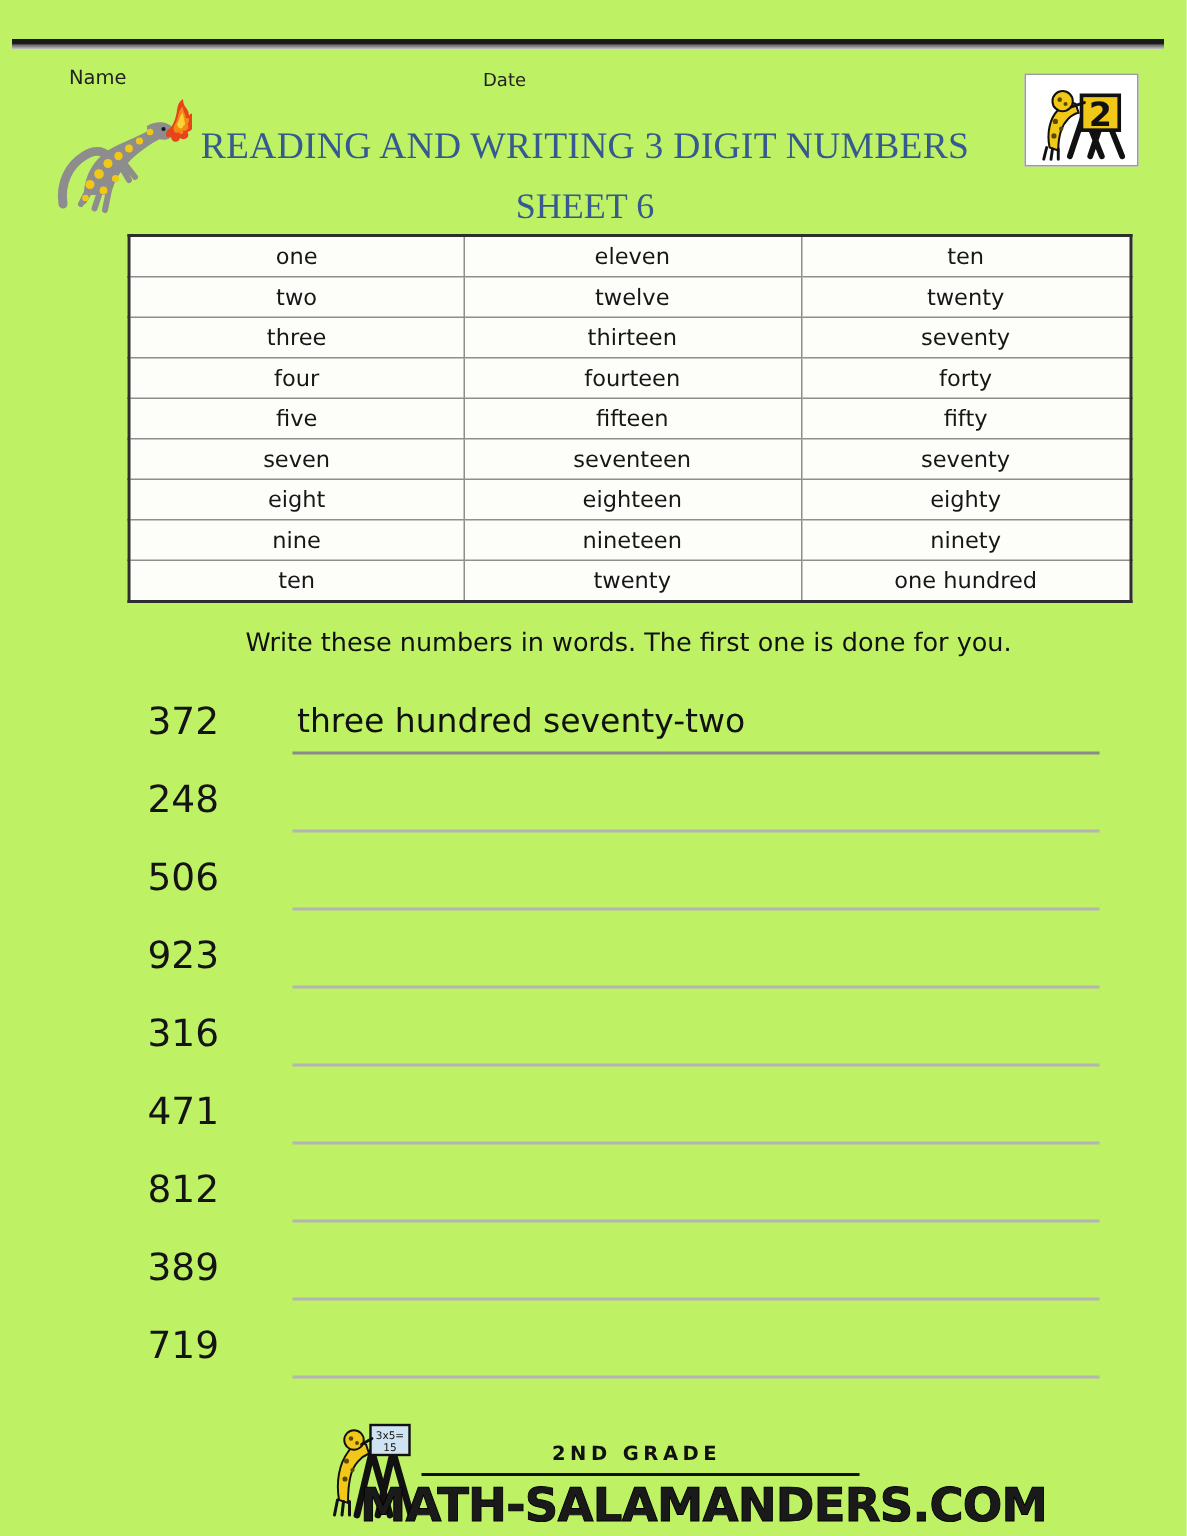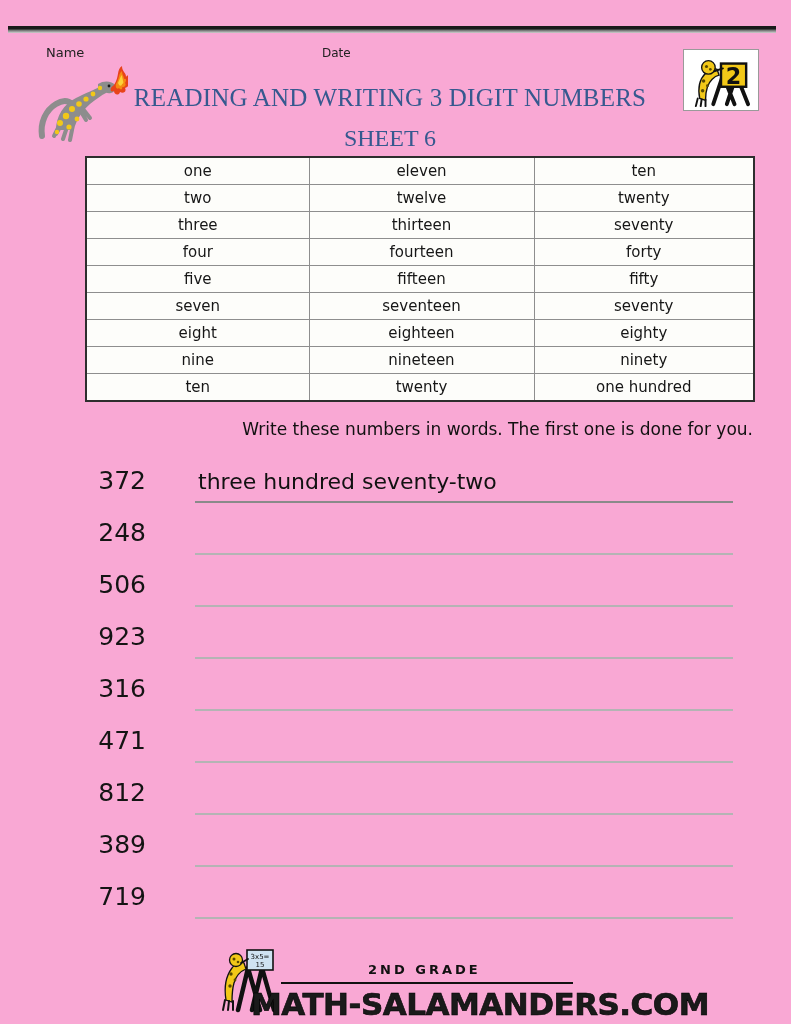--- a/index.html
+++ b/index.html
@@ -13,21 +13,21 @@
     position: relative;
     overflow: hidden;
     font-family: "DejaVu Sans", sans-serif;
   }
 
   
   #page {
     position: absolute;
     left: 0; top: 0;
     width: 791px; height: 1024px;
-    background: #f9a8d4;
+    background: #bef264;
   }
   #top-band {
     position: absolute;
     left: 8px; top: 26px;
     width: 768px; height: 7px;
     background: linear-gradient(to bottom,
         #1a1a1a 0%, #1a1a1a 42%, #6a6a6a 58%, #cfcfcf 100%);
   }
 
   
@@ -105,21 +105,21 @@
   }
   #word-table col.c1 { width: 223px; }
   #word-table col.c2 { width: 225px; }
   #word-table col.c3 { width: 220px; }
 
   
   #instruction {
     position: absolute;
     left: 85px; top: 419px;
     width: 668px;
-    text-align: right;
+    text-align: center;
     font-size: 17px;
     color: #111;
     font-family: "DejaVu Sans", sans-serif;
   }
 
   
   #exercises {
     position: absolute;
     left: 0; top: 460px;
     width: 749px;
@@ -187,21 +187,20 @@
     border-bottom: 2px solid #111;
   }
   #footer-domain {
     position: absolute;
     left: 240px; top: 46px;
     font-size: 31px;
     font-weight: bold;
     letter-spacing: -0.5px;
     color: #1a1a1a;
     font-family: "DejaVu Sans", sans-serif;
-    margin-left: 11px;
     -webkit-text-stroke: 0.6px #000;
   }
 </style>
 </head>
 <body>
 
 <div id="page">
 
   <div id="top-band"></div>
 

